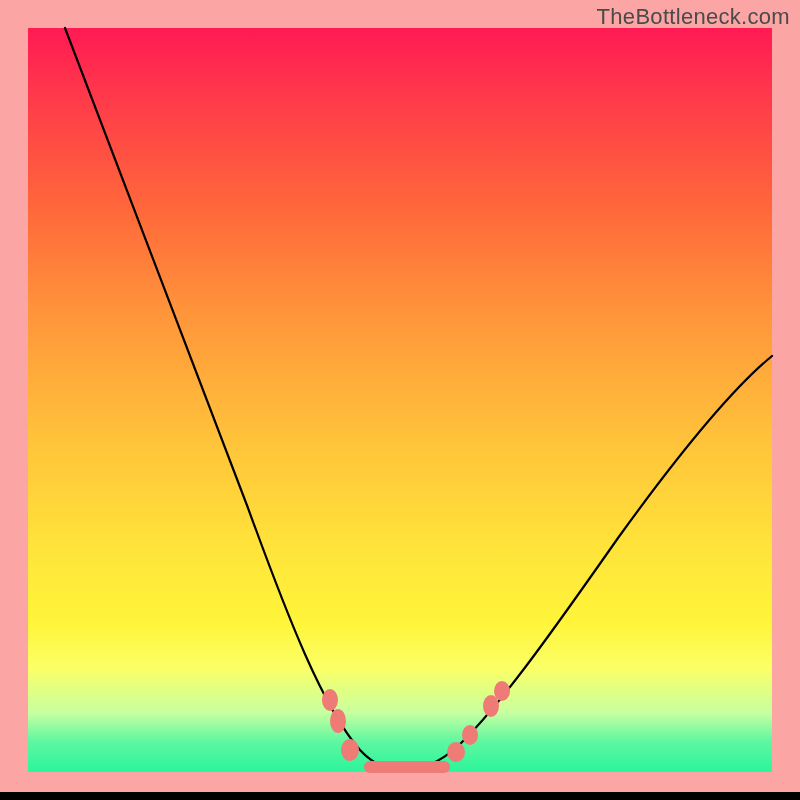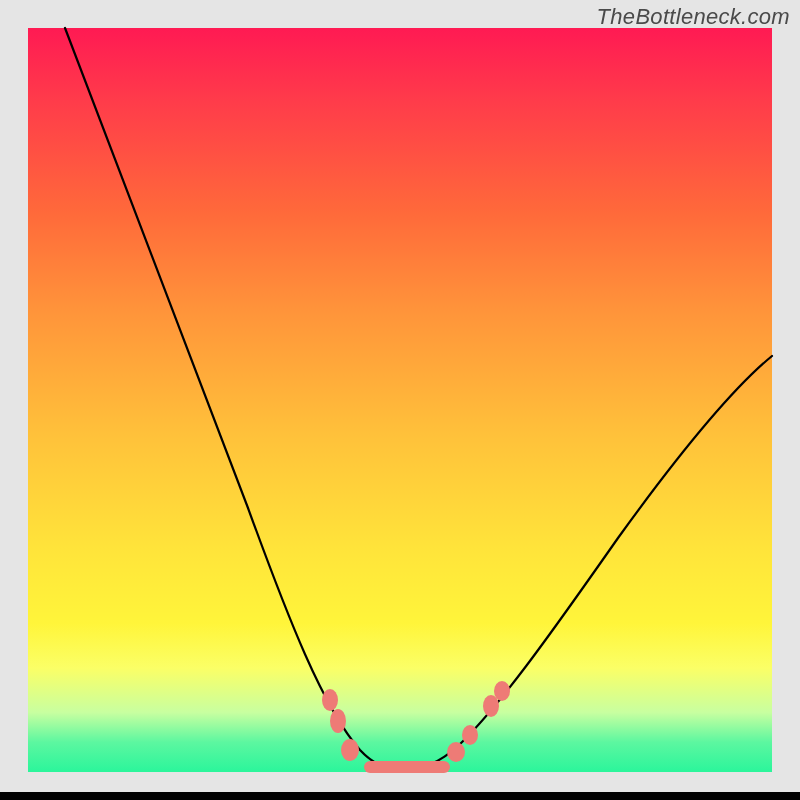--- a/index.html
+++ b/index.html
@@ -10,22 +10,21 @@
     overflow: hidden;
     background: #000;
     font-family: Arial, Helvetica, sans-serif;
   }
   .frame {
     position: absolute;
     top: 0;
     left: 0;
     width: 800px;
     height: 792px;
-    background: #e5e5e5;
-    font-style: italic;
+    background: #fca5a5;
   }
   .plot-area {
     position: absolute;
     top: 28px;
     left: 28px;
     width: 744px;
     height: 744px;
     background: linear-gradient(to bottom,
       #ff1a53 0%,
       #ff3c4a 10%,

